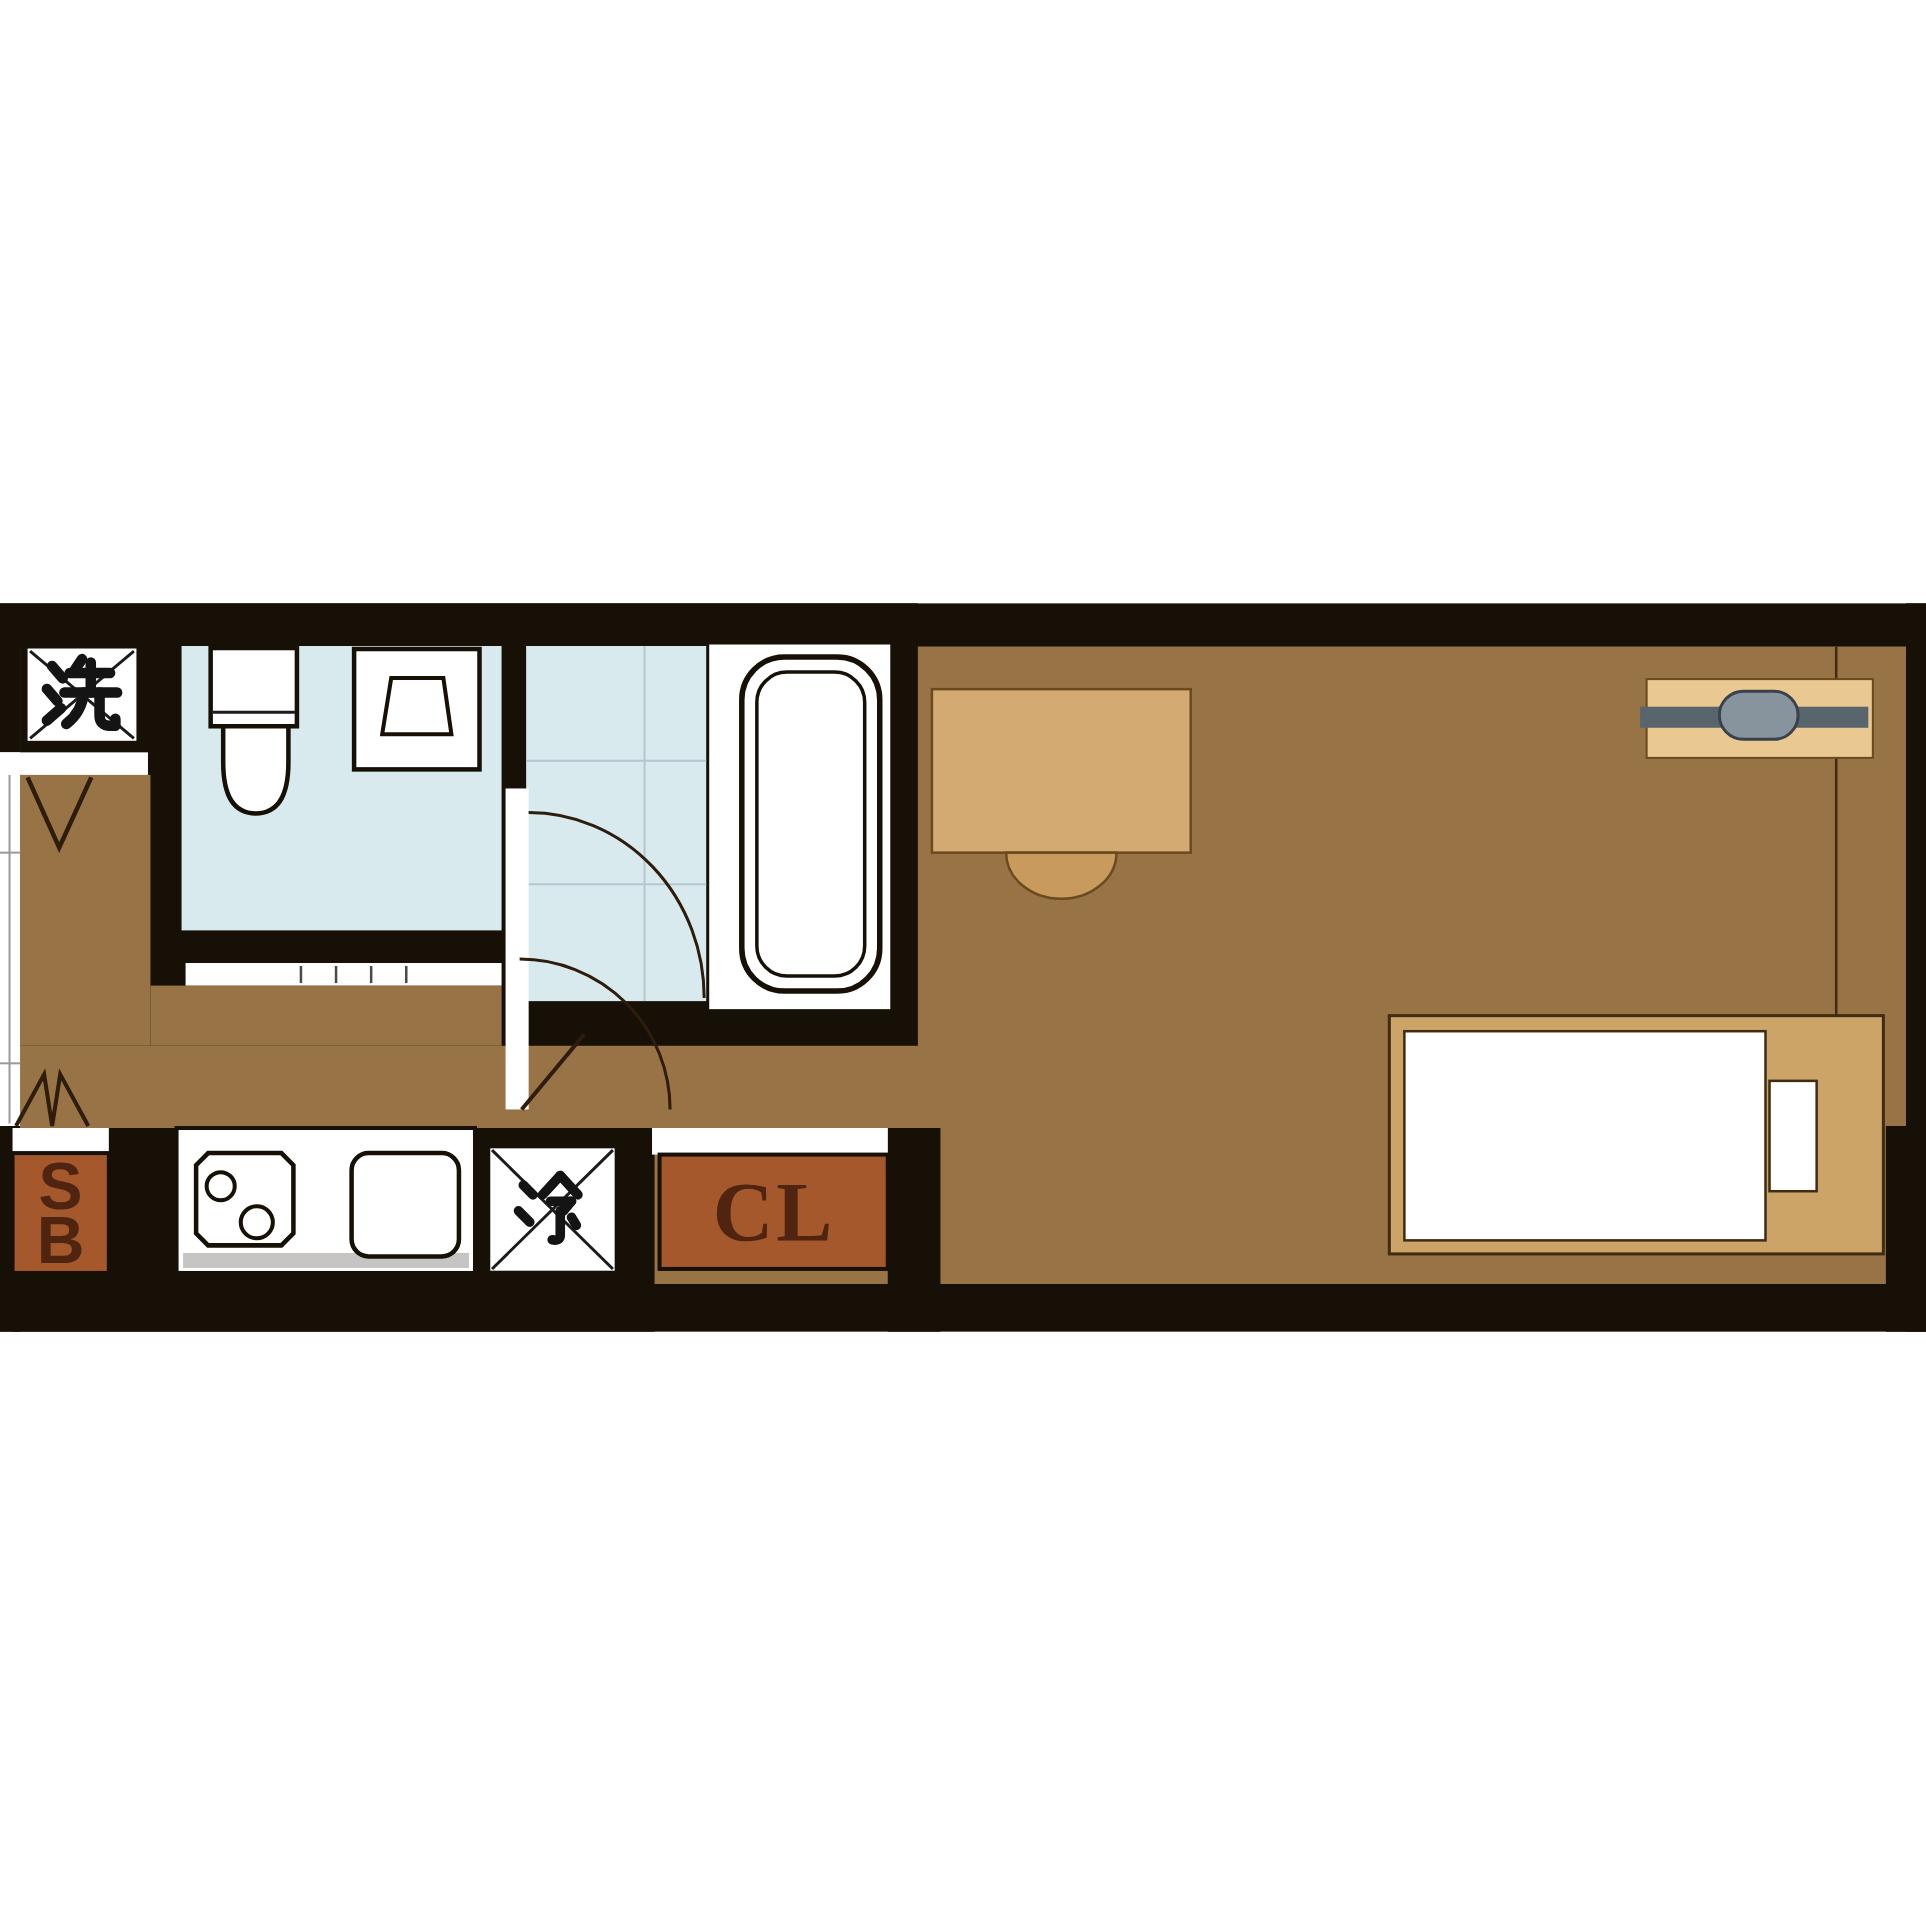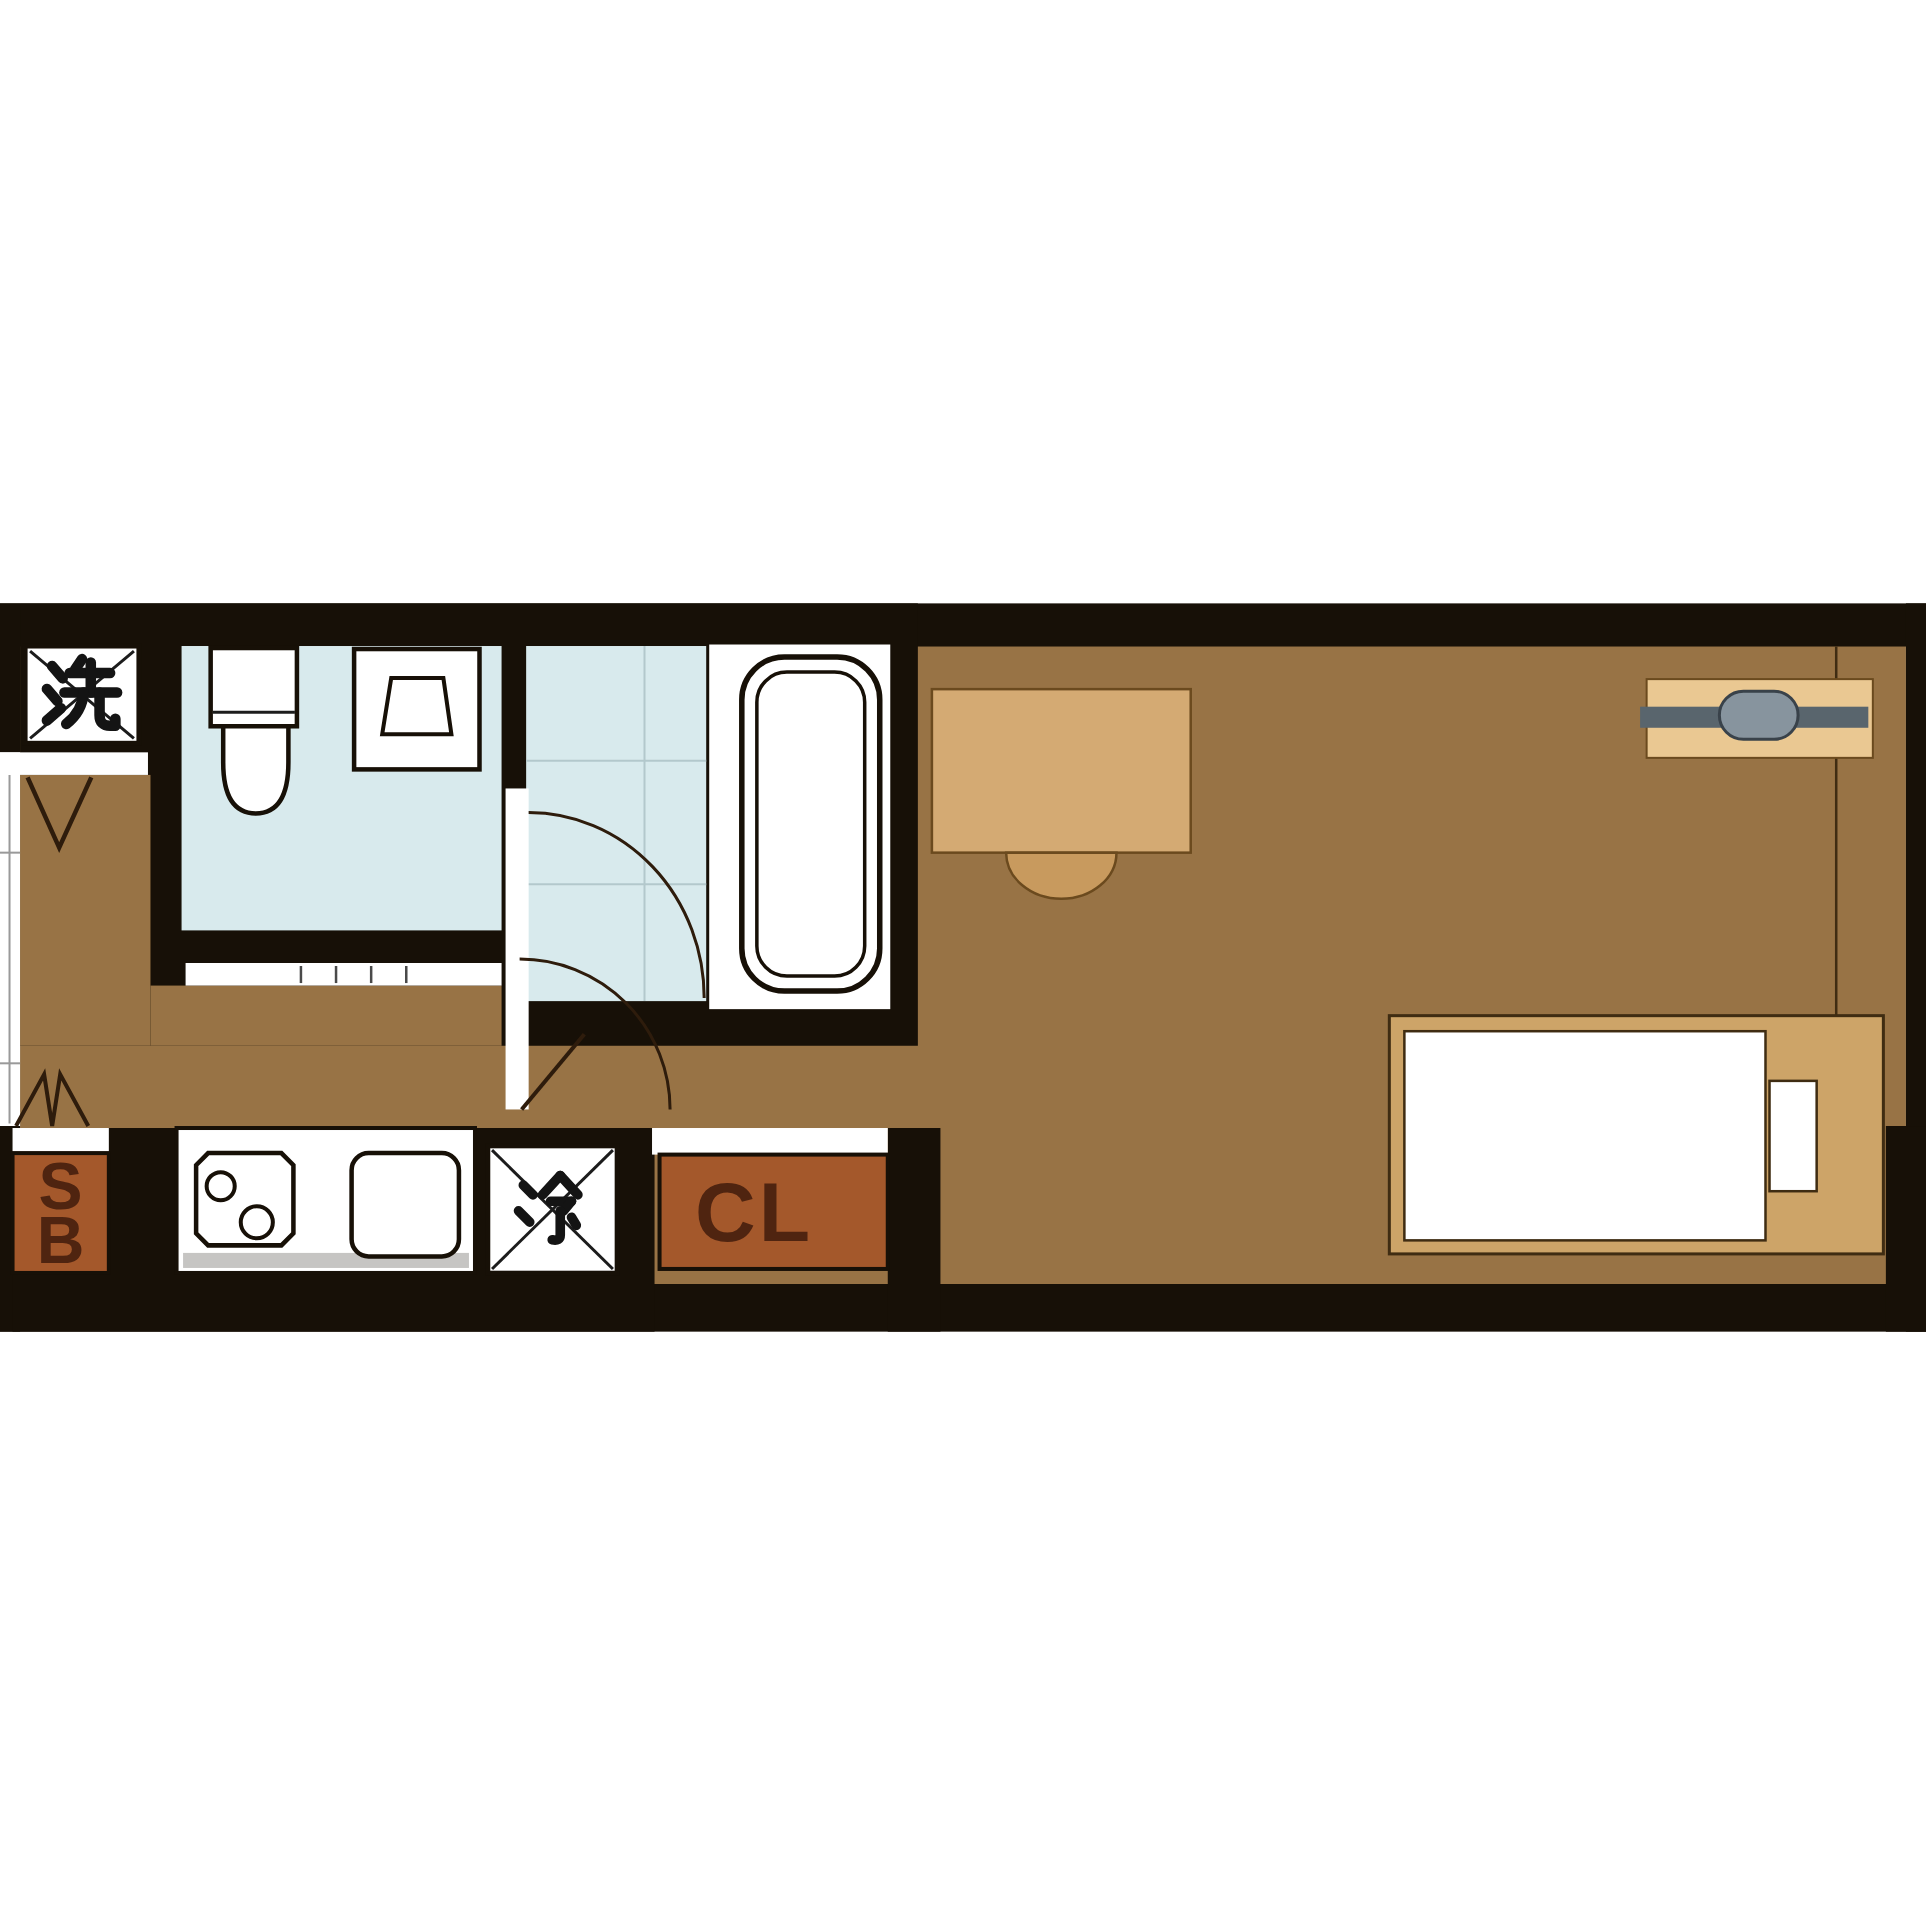--- a/index.html
+++ b/index.html
@@ -24,21 +24,21 @@
   .bedframe{fill:var(--bed_frame);stroke:var(--bed_outline);stroke-width:6;}
   .bedwhite{fill:var(--white);stroke:var(--bed_outline);stroke-width:5;}
   .acbody{fill:var(--ac_body);stroke:var(--furniture_outline);stroke-width:4;}
   .acbar{fill:var(--ac_bar);}
   .acoval{fill:var(--ac_oval);stroke:var(--ac_outline);stroke-width:6;}
   .edge{fill:var(--counter_edge);}
   .label{position:absolute;display:flex;align-items:center;justify-content:center;
          font-weight:bold;color:var(--cabinet_text);}
   .label.stacked{flex-direction:column;line-height:0.82;}
   #sb-label{left:12.5px;top:1153px;width:96px;height:120px;font-size:66px;}
-  #cl-label{left:640px;top:1155px;width:228px;height:114px;font-size:84px;letter-spacing:3px;}
+  #cl-label{left:660px;top:1155px;width:228px;height:114px;font-size:84px;letter-spacing:3px;font-family:Liberation Serif, serif;}
 </style>
 </head>
 <body>
 
 <div id="stage">
 
 <svg id="plan-svg" width="1926" height="1926" viewBox="0 0 3840 3840" xmlns="http://www.w3.org/2000/svg">
 
   <rect class="floor" x="40" y="1243" width="3760" height="1317"></rect>
 

